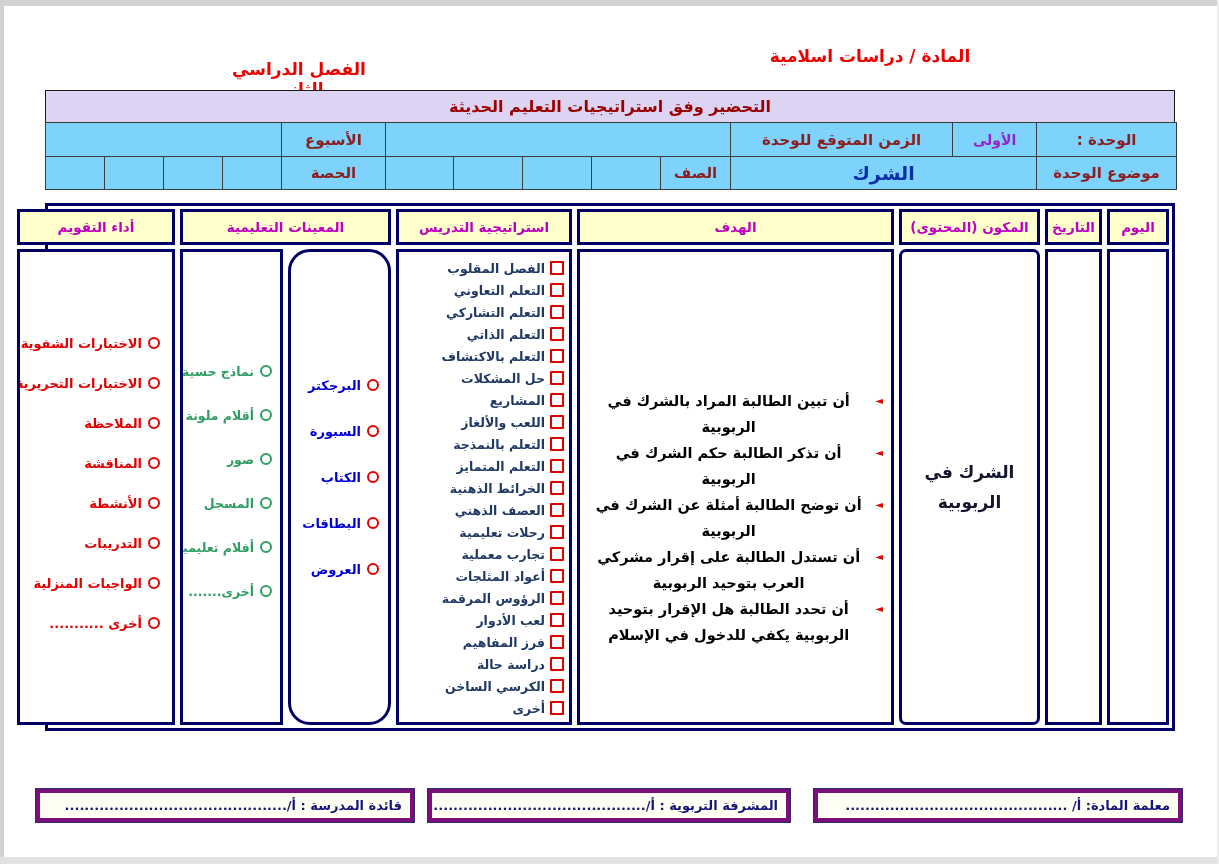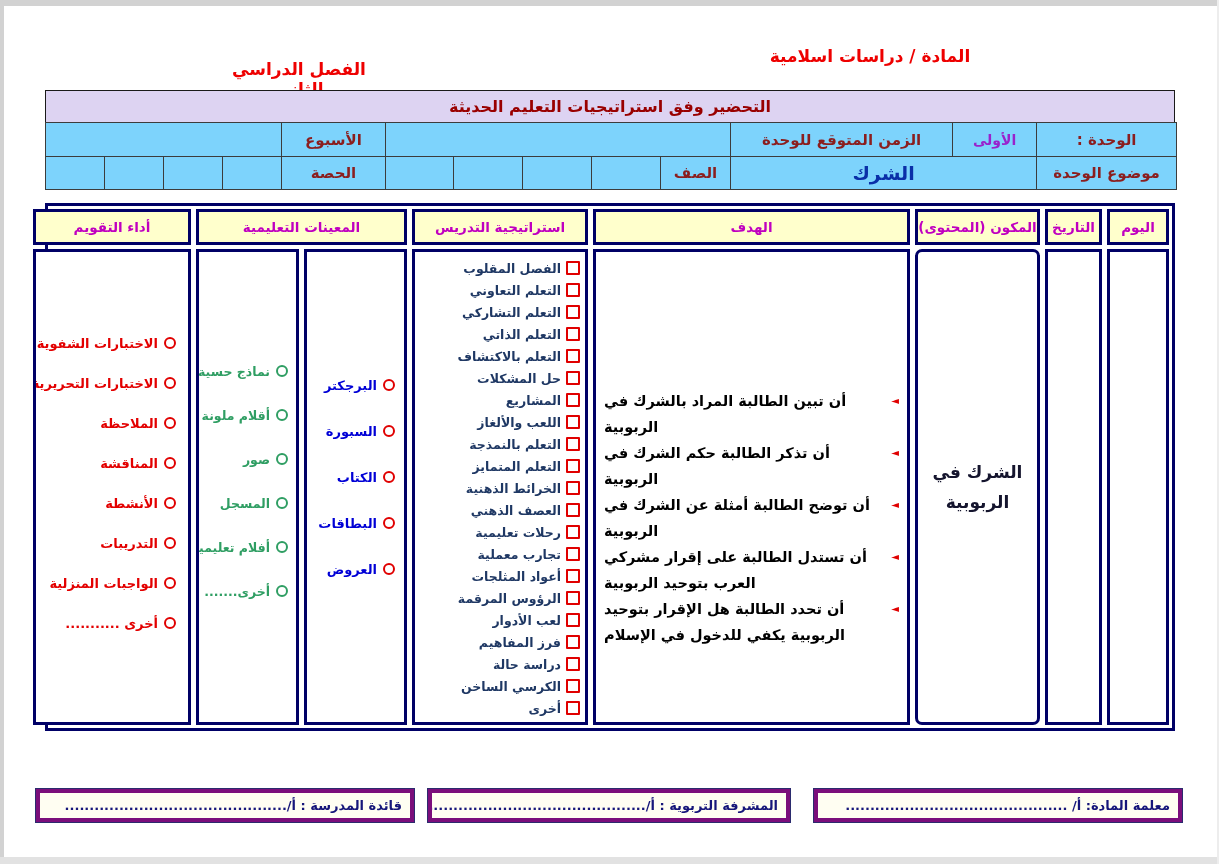--- a/index.html
+++ b/index.html
@@ -33,42 +33,42 @@
   .topic-value{color:#0a2fa8;font-weight:bold;font-size:19px;}
 
   
   .main{position:absolute;top:203px;left:45px;width:1130px;height:528px;box-sizing:border-box;
       border:3px solid #000066;background:#fff;padding:3px;display:flex;direction:rtl;gap:5px;}
   .col{display:flex;flex-direction:column;gap:4px;box-sizing:border-box;flex:none;}
   .col-header{height:36px;box-sizing:border-box;border:3px solid #000066;background:#ffffcc;
       color:#c000c0;font-weight:bold;font-size:13.5px;display:flex;align-items:center;justify-content:center;
       white-space:nowrap;overflow:hidden;}
   .col-body{flex:1;box-sizing:border-box;border:3px solid #000066;background:#fff;overflow:hidden;direction:rtl;}
-  .w-day{width:62px;} .w-date{width:57px;} .w-comp{width:125px;} .w-obj{width:317px;}
+  .w-day{width:62px;} .w-date{width:57px;} .w-comp{width:141px;} .w-obj{width:317px;}
   .w-strat{width:176px;} .w-aids{width:211px;} .w-eval{width:158px;}
 
   
   .comp-body{display:flex;align-items:center;justify-content:center;text-align:center;
       color:#15152e;font-weight:bold;font-size:17px;line-height:30px;padding:0 12px;border-radius:7px;}
 
   
   .objective-list{padding:136px 8px 0 8px;}
   .objective-item{display:flex;align-items:flex-start;gap:6px;}
   .objective-arrow{color:#e00000;font-size:10px;line-height:26px;flex:none;}
-  .objective-text{color:#000000;font-weight:bold;font-size:14.5px;line-height:26px;text-align:left;}
+  .objective-text{color:#000000;font-weight:bold;font-size:14.5px;line-height:26px;text-align:center;}
 
   
   .strategy-list{padding:5px 5px 0 2px;}
   .strategy-item{display:flex;align-items:center;gap:5px;height:22px;}
   .checkbox{width:10px;height:10px;border:2px solid #e00000;background:#fff;border-radius:1px;flex:none;}
   .strategy-text{color:#1f3864;font-weight:bold;font-size:12.5px;white-space:nowrap;}
 
   
   .aids-row{flex:1;display:flex;direction:rtl;gap:5px;}
-  .aids-box-primary{width:100px;}
+  .aids-box-primary{width:100px;border-radius:22px;}
   .aids-box-secondary{width:106px;}
   .circle{width:12px;height:12px;border-radius:50%;background:#fff;flex:none;box-sizing:border-box;}
   .circle.red{border:2.5px solid #e00000;}
   .circle.green{border:2.5px solid #2f9e63;}
   .aids-list-primary{padding:122px 9px 0 2px;}
   .aids-item-primary{display:flex;align-items:center;gap:6px;height:22px;margin-bottom:24px;}
   .aids-text-primary{color:#0000d6;font-weight:bold;font-size:13px;white-space:nowrap;}
   .aids-list-secondary{padding:108px 8px 0 2px;}
   .aids-item-secondary{display:flex;align-items:center;gap:6px;height:22px;margin-bottom:22px;}
   .aids-text-secondary{color:#2f9e63;font-weight:bold;font-size:12.5px;white-space:nowrap;}

